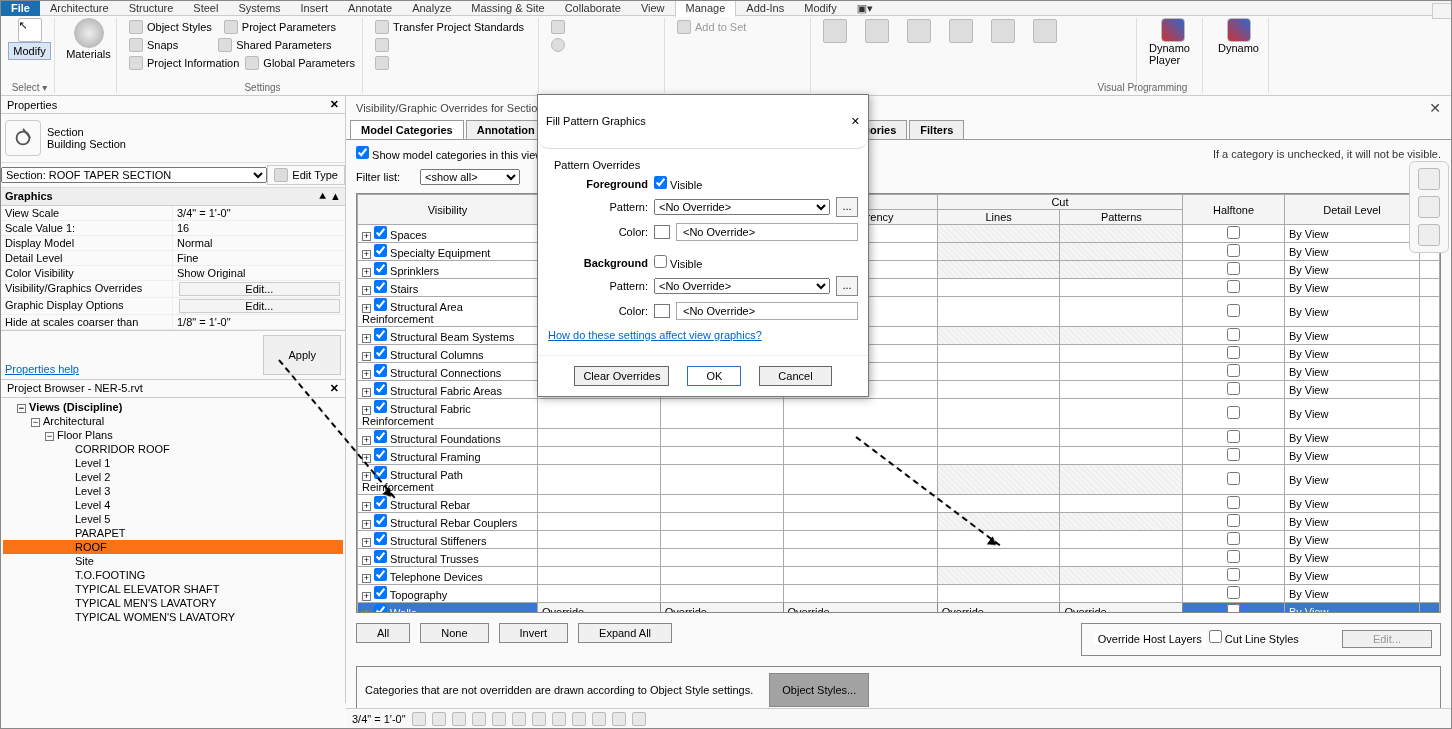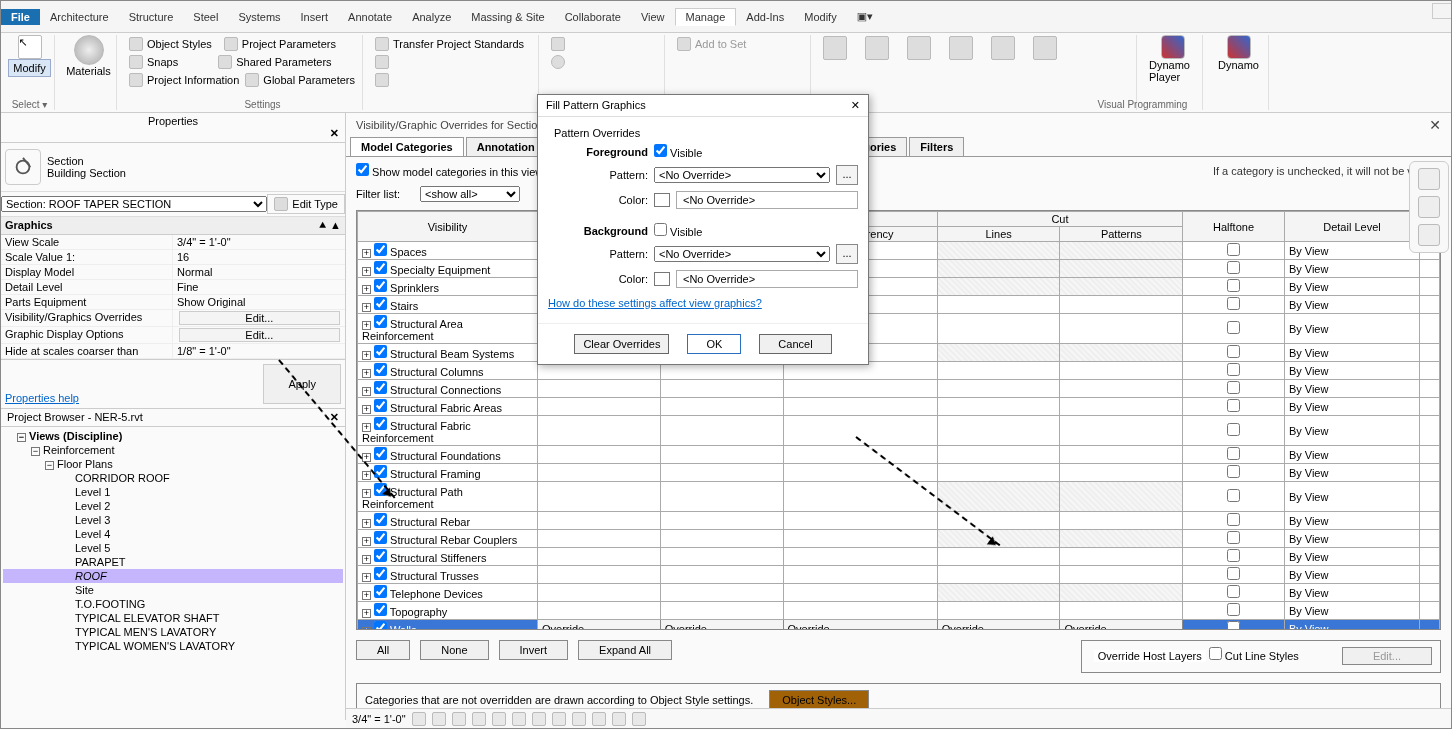--- a/index.html
+++ b/index.html
@@ -1,30 +1,30 @@
 <!DOCTYPE html>
 <html><head>
 <meta charset="utf-8">
 <style>
 * { box-sizing: border-box; margin: 0; padding: 0; font-family: "Segoe UI", Tahoma, sans-serif; font-size: 11px; }
 body { background:#fafafa; width:1452px; height:729px; overflow:hidden; position:relative; border:1px solid #888; }
-.ribbon-tabs { display:flex; background:#f5f5f5; border-bottom:1px solid #ccc; height:32px; align-items:center;}
+.ribbon-tabs { display:flex; background:#f5f5f5; border-bottom:1px solid #ccc; height:15px; align-items:center;}
 .ribbon-tabs div { padding:2px 10px; cursor:pointer; color:#333;}
 .ribbon-tabs .file { background:#1a6fb0; color:#fff; font-weight:bold;}
 .ribbon-tabs .active { background:#fff; border:1px solid #ccc; border-bottom:1px solid #fff;}
 .ribbon-body { display:flex; background:#f9f9f9; height:80px; border-bottom:1px solid #ccc; padding:2px 4px; gap:6px; }
 .ribbon-panel { display:flex; flex-direction:column; border-right:1px solid #e0e0e0; padding:0 6px; position:relative;}
 .ribbon-panel.big { align-items:center; justify-content:flex-start;}
 .ribbon-icon { width:24px; height:24px; display:inline-block; background:#ddd; border:1px solid #bbb; border-radius:2px;}
 .ribbon-icon.sm { width:14px; height:14px;}
 .ribbon-panel .row { display:flex; align-items:center; gap:4px; height:18px;}
 .panel-label { position:absolute; bottom:0; left:0; right:0; text-align:center; font-size:10px; color:#666; padding-top:2px;}
 .main-area { display:flex; height:calc(100% - 120px);}
 .left-col { width:345px; display:flex; flex-direction:column; border-right:1px solid #ccc;}
-.props-header { display:flex; align-items:center; padding:2px 6px; border-bottom:1px solid #ccc; font-weight:normal;flex-direction:column;}
+.props-header { display:flex; align-items:center; padding:2px 6px; border-bottom:1px solid #ccc; font-weight:normal;}
 .props-header .close { margin-left:auto; font-weight:bold; cursor:pointer;}
 .type-sel { display:flex; align-items:center; padding:6px 4px; border-bottom:1px solid #ddd; gap:6px;}
 .type-icon { width:36px; height:36px; border:1px solid #ccc; border-radius:4px; display:flex; align-items:center; justify-content:center;}
 .type-icon svg{width:22px;height:22px;}
 .edit-type { margin-left:auto; display:flex; align-items:center; gap:4px; padding:2px 6px; border:1px solid #ccc; cursor:pointer;}
 .drop-row { display:flex; padding:2px 0; border-bottom:1px solid #ddd; align-items:center;}
 .drop-row select{flex:1; font-size:11px;}
 .props-grid-hdr { background:#eee; font-weight:bold; padding:2px 4px; border-bottom:1px solid #ccc;}
 .props-grid { overflow:auto;}
 .props-row { display:flex; border-bottom:1px solid #eee;}
@@ -32,21 +32,21 @@
 .props-row .k{width:50%; border-right:1px solid #eee;}
 .props-row .v{width:50%;}
 .props-row .edit-btn {text-align:center; background:#f4f4f4; border:1px solid #ccc; margin:0 2px; width:98%;}
 .help-apply{display:flex; padding:4px; gap:6px; border-top:1px solid #ccc;}
 .help-apply a{color:#0066cc;margin-top:28px;}
 .help-apply button{margin-left:auto; padding:2px 24px; border:1px solid #ccc; background:#f0f0f0;}
 .pb-header{display:flex; padding:2px 6px; border-top:1px solid #ccc; border-bottom:1px solid #ccc;}
 .pb-header .close{margin-left:auto;font-weight:bold;cursor:pointer;}
 .tree{overflow:auto; flex:1; padding:2px;}
 .tree-item{padding:1px 2px;}
-.tree-item.sel{background:#c4b5fd;font-style:italic; }
+.tree-item.sel{background:#f97316; }
 .indent1{padding-left:14px;font-weight:bold;} .indent2{padding-left:28px;} .indent3{padding-left:42px;} .indent5{padding-left:72px;}
 .sq{display:inline-block;width:9px;height:9px;border:1px solid #777;text-align:center;line-height:7px;font-size:9px;margin-right:3px;}
 .right-col{flex:1; display:flex; flex-direction:column; position:relative;}
 .vg-title{padding:6px 10px; color:#444;}
 .vg-close{position:absolute; right:10px; top:4px; font-size:14px; cursor:pointer;}
 .vg-tabs{display:flex; border-bottom:1px solid #999; padding-left:4px;}
 .vg-tabs div{padding:3px 10px; border:1px solid #999; border-bottom:none; background:#f0f0f0; margin-right:2px; font-weight:bold; cursor:pointer;}
 .vg-tabs div.active{background:#fff;}
 .vg-opts{display:flex; align-items:center; padding:6px 10px; gap:10px;}
 .vg-opts .note{margin-left:auto; color:#333;}
@@ -65,21 +65,21 @@
 .below-table{display:flex; padding:10px; gap:10px; align-items:flex-start;}
 .below-table button{padding:3px 20px; border:1px solid #888; background:#f0f0f0;}
 .host-box{margin-left:auto; font-size:11px;}
 .host-box .hb{border:1px solid #888; padding:6px 8px; }
 .note-box{border:1px solid #888; padding:6px 8px; display:flex; gap:16px; align-items:center; margin:0 10px;}
 .status-bar{position:absolute; left:345px; bottom:0; right:0; height:20px; border-top:1px solid #ccc; display:flex; align-items:center; padding:0 6px; gap:6px; font-size:10px; background:#f8f8f8;}
 .status-bar span{font-size:11px;}
 .status-bar .ico{width:14px;height:14px;border:1px solid #bbb;background:#e8e8e8;border-radius:2px;}
 
 .fpg{position:absolute; left:536px; top:93px; width:332px; background:#fff; border:1px solid #777; box-shadow:2px 2px 8px rgba(0,0,0,0.3); z-index:50;}
-.fpg-title{display:flex; padding:4px 8px; border-bottom:1px solid #ddd;}
+.fpg-title{display:flex; padding:20px 8px; border-bottom:1px solid #ddd;border-radius:11px;}
 .fpg-title .x{margin-left:auto;cursor:pointer;}
 .fpg-body{padding:8px 10px;}
 .fpg-row{display:flex;align-items:center;gap:6px;padding:3px 0;}
 .fpg-row .lbl{width:100px;text-align:right;font-weight:normal;}
 .fpg-row .lbl.bold{font-weight:bold;}
 .fpg-row select{flex:1;}
 .fpg-row .swatch{width:16px;height:14px;border:1px solid #777;background:#fff;}
 .fpg-row .more{width:22px;height:20px;border:1px solid #888;background:#f4f4f4;text-align:center;line-height:16px;}
 .fpg-link{color:#0066cc;text-decoration:underline;padding:6px 0;display:inline-block;}
 .fpg-btns{display:flex;gap:18px;padding:10px;justify-content:center;border-top:1px solid #eee;}
@@ -232,21 +232,21 @@
         </div>
         <div class="props-row">
           <div class="k">Display Model</div>
           <div class="v">Normal</div>
         </div>
         <div class="props-row">
           <div class="k">Detail Level</div>
           <div class="v">Fine</div>
         </div>
         <div class="props-row">
-          <div class="k">Parts Equipment</div>
+          <div class="k">Color Visibility</div>
           <div class="v">Show Original</div>
         </div>
         <div class="props-row">
           <div class="k">Visibility/Graphics Overrides</div>
           <div class="v">
             <div class="edit-btn">Edit...</div>
           </div>
         </div>
         <div class="props-row">
           <div class="k">Graphic Display Options</div>
@@ -263,21 +263,21 @@
       <a href="#">Properties help</a>
       <button>Apply</button>
     </div>
 
     <div class="pb-header">
       <span>Project Browser - NER-5.rvt</span>
       <span class="close">✕</span>
     </div>
     <div class="tree">
       <div class="tree-item indent1"><span class="sq">−</span><span>Views (Discipline)</span></div>
-      <div class="tree-item indent2"><span class="sq">−</span><span>Reinforcement</span></div>
+      <div class="tree-item indent2"><span class="sq">−</span><span>Architectural</span></div>
       <div class="tree-item indent3"><span class="sq">−</span><span>Floor Plans</span></div>
       <div id="pb-items">
           <div class="tree-item indent5">CORRIDOR ROOF</div>
           <div class="tree-item indent5">Level 1</div>
           <div class="tree-item indent5">Level 2</div>
           <div class="tree-item indent5">Level 3</div>
           <div class="tree-item indent5">Level 4</div>
           <div class="tree-item indent5">Level 5</div>
           <div class="tree-item indent5">PARAPET</div>
           <div class="tree-item indent5 sel">ROOF</div>
@@ -561,21 +561,21 @@
       <div class="host-box">
         <div class="hb">
           <div style="margin:-14px 0 4px 4px;background:#fff;display:inline-block;padding:0 4px;">Override Host Layers</div>
           <label><input type="checkbox" style=""> <span>Cut Line Styles</span></label>
           <button style="margin-left:40px;padding:2px 30px;color:#999">Edit...</button>
         </div>
       </div>
     </div>
     <div class="note-box">
       <span>Categories that are not overridden are drawn according to Object Style settings.</span>
-      <button style="padding:3px 12px;border:1px solid #888;background:#a16207;">Object Styles...</button>
+      <button style="padding:10px 12px;border:1px solid #888;background:#a3a3a3;">Object Styles...</button>
     </div>
   </div>
 </div>
 
 <div class="status-bar">
   <span>3/4" = 1'-0"</span>
   <span class="ico"></span>
   <span class="ico"></span>
   <span class="ico"></span>
   <span class="ico"></span>

